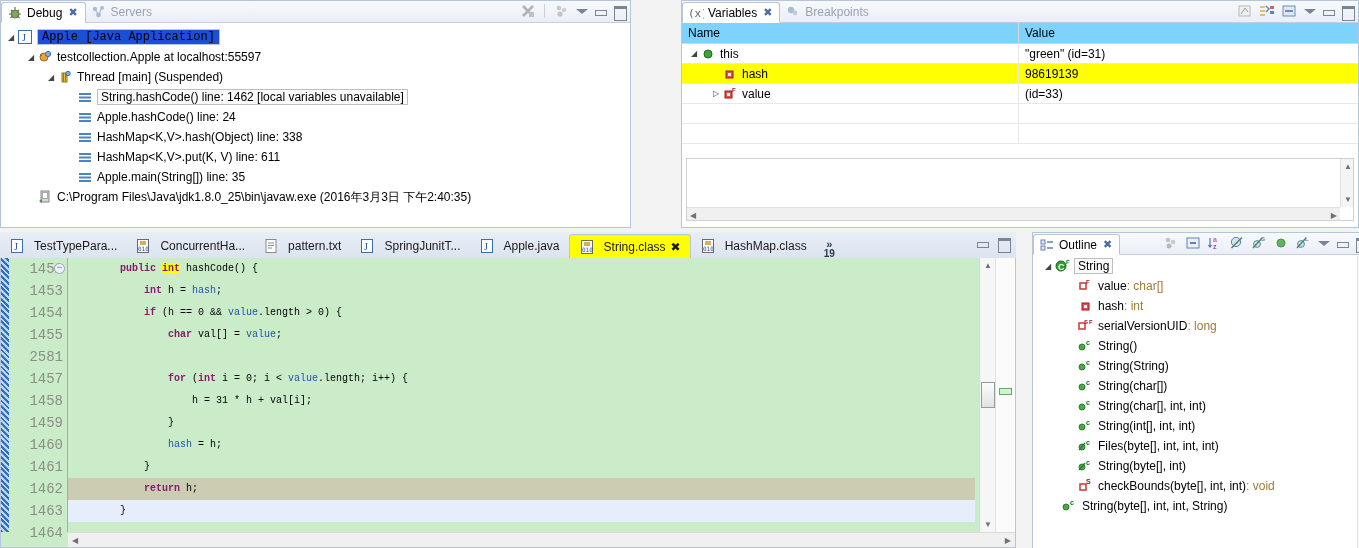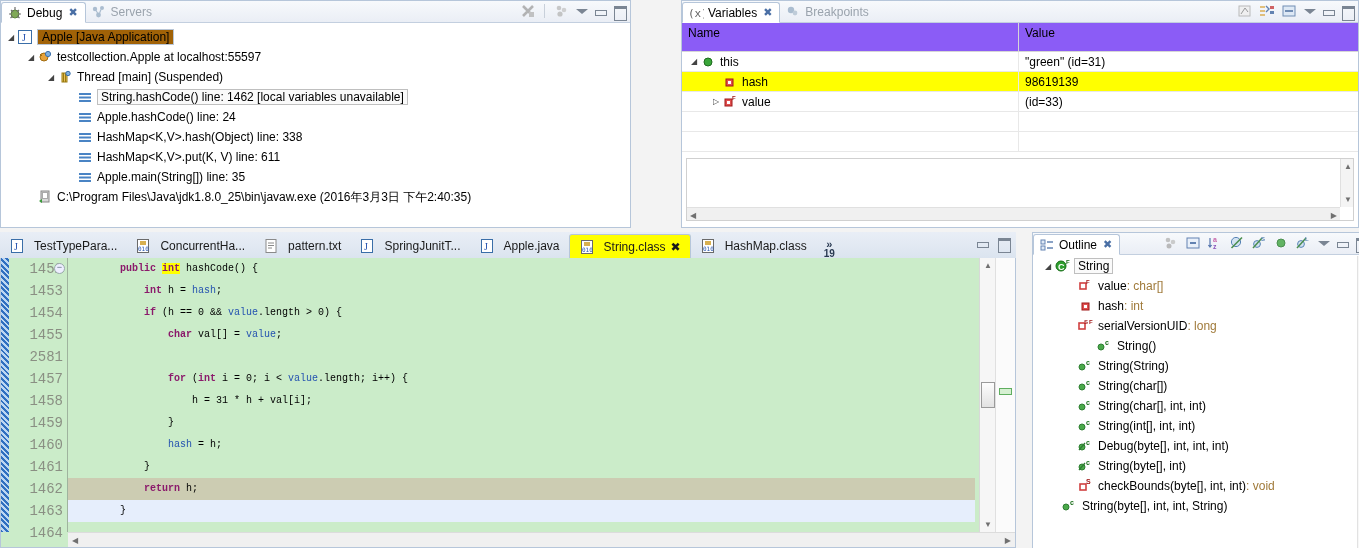--- a/index.html
+++ b/index.html
@@ -44,26 +44,26 @@
   .wg.min::after { content:""; position:absolute; left:1px; top:5px; width:10px; height:4px; border:1px solid #7a8593; }
   .wg.max::after { content:""; position:absolute; left:1px; top:1px; width:11px; height:11px; border:1px solid #7a8593; border-top-width:3px; }
 
   
   #debug-view { left:0; top:0; width:631px; height:228px; }
   .tree { padding:4px 0 0 4px; overflow:hidden; height:calc(100% - 22px); }
   .trow { display:flex; align-items:center; height:20px; font-size:12px; white-space:nowrap; }
   .twist { width:12px; text-align:center; color:#444; font-size:8px; }
   .ticon { width:16px; height:16px; margin-right:4px; flex:none; }
   .tlabel { }
-  .boxed { border:1px solid #b9c6d6; background:#a16207; padding:0 4px; }
+  .boxed { border:1px solid #b9c6d6; background:#1d4ed8; padding:0 4px;font-family:Liberation Mono, monospace; }
   .selbox { border:1px solid #bfbfbf; background:#fafafa; padding:0 3px; }
 
   
   #vars-view { left:681px; top:0; width:678px; height:228px; }
-  .vhead { display:flex; height:29px; background:#8b5cf6; border-bottom:1px solid #d6d6d6; }
+  .vhead { display:flex; height:21px; background:#7dd3fc; border-bottom:1px solid #d6d6d6; }
   .vhead div { padding:3px 6px; font-size:12px; }
   .vcol1 { width:337px; border-right:1px solid #d6d6d6; }
   .vrow { display:flex; height:20px; border-bottom:1px solid #e8e8e8; align-items:center; }
   .vrow .c1 { width:337px; border-right:1px solid #e8e8e8; height:20px; display:flex; align-items:center; padding-left:6px; }
   .vrow .c2 { padding-left:6px; }
   .vrow.hl { background:#ffff00; }
   .detail { position:absolute; left:4px; right:4px; bottom:6px; height:63px; border:1px solid #d0d0d0; background:#fff; }
   .dsb-v { position:absolute; right:0; top:0; bottom:13px; width:13px; background:#f4f4f4; border-left:1px solid #e0e0e0; }
   .dsb-h { position:absolute; left:0; right:13px; bottom:0; height:13px; background:#f0f0f0; border-top:1px solid #e0e0e0; }
   .arw { font-size:8px; color:#707070; position:absolute; }
@@ -536,21 +536,21 @@
         <div class="orow" style="padding-left: 32px;">
           <span class="twist"></span>
           <svg class="ticon" viewBox="0 0 16 16">
             <rect x="1" y="5" width="6" height="6" fill="#fff" stroke="#d04040" stroke-width="1.6"></rect>
             <text x="6" y="6" font-size="6" fill="#a01818" font-weight="bold">S</text>
             <text x="11" y="6" font-size="6" fill="#a01818" font-weight="bold">F</text>
           </svg>
           <span>serialVersionUID</span>
           <span class="otype"> : long</span>
         </div>
-        <div class="orow" style="padding-left: 32px; margin-left: 19px;">
+        <div class="orow" style="padding-left: 32px;">
           <span class="twist"></span>
           <svg class="ticon" viewBox="0 0 16 16">
             <circle cx="4" cy="9" r="3" fill="#4aa94a" stroke="#2e7d32"></circle>
             <text x="8" y="7" font-size="7" fill="#166b16" font-weight="bold">c</text>
           </svg>
           <span>String()</span>
         </div>
         <div class="orow" style="padding-left: 32px;">
           <span class="twist"></span>
           <svg class="ticon" viewBox="0 0 16 16">
@@ -583,21 +583,21 @@
           </svg>
           <span>String(int[], int, int)</span>
         </div>
         <div class="orow" style="padding-left: 32px;">
           <span class="twist"></span>
           <svg class="ticon" viewBox="0 0 16 16">
             <circle cx="4" cy="9" r="3" fill="#4aa94a" stroke="#2e7d32"></circle>
             <path d="M1 12 7 5" stroke="#2e7d32" stroke-width="1.3"></path>
             <text x="8" y="7" font-size="7" fill="#166b16" font-weight="bold">c</text>
           </svg>
-          <span>Debug(byte[], int, int, int)</span>
+          <span>Files(byte[], int, int, int)</span>
         </div>
         <div class="orow" style="padding-left: 32px;">
           <span class="twist"></span>
           <svg class="ticon" viewBox="0 0 16 16">
             <circle cx="4" cy="9" r="3" fill="#4aa94a" stroke="#2e7d32"></circle>
             <path d="M1 12 7 5" stroke="#2e7d32" stroke-width="1.3"></path>
             <text x="8" y="7" font-size="7" fill="#166b16" font-weight="bold">c</text>
           </svg>
           <span>String(byte[], int)</span>
         </div>

